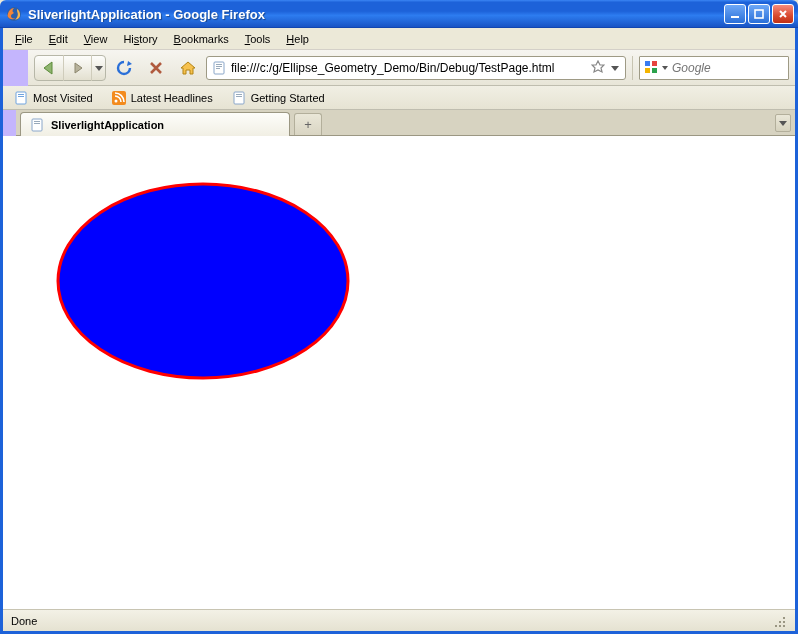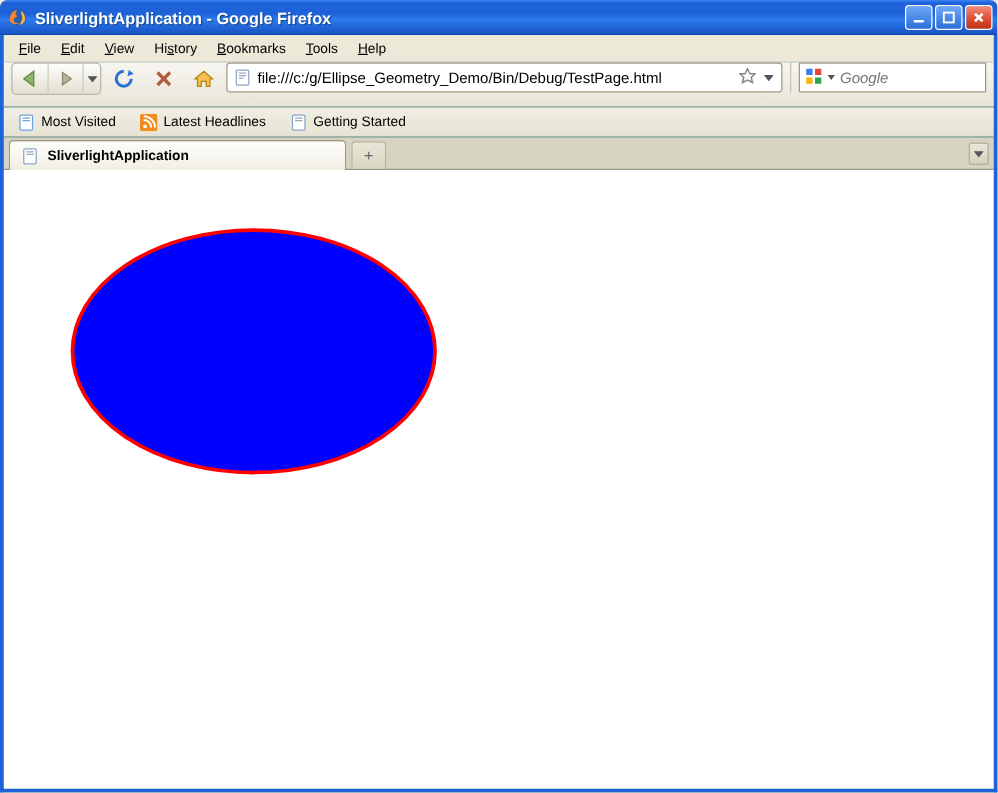--- a/index.html
+++ b/index.html
@@ -17,29 +17,29 @@
   }
   .titlebar .app-icon { width:16px; height:16px; margin-right:6px; display:inline-flex; align-items:center; justify-content:center; }
   .titlebar .title { flex:1; text-shadow:1px 1px 1px rgba(0,0,0,0.4); white-space:nowrap; overflow:hidden; }
   .win-btns { display:flex; gap:2px; }
   .win-btn { width:22px; height:20px; border:1px solid #fff; border-radius:3px; display:flex; align-items:center; justify-content:center; cursor:pointer; }
   .win-btn.min, .win-btn.max { background:linear-gradient(to bottom,#6ea8f7,#2a6fd8); }
   .win-btn.close { background:linear-gradient(to bottom,#f68b7d,#d94a2f 60%,#c03016); }
   .win-btn svg { pointer-events:none; }
 
   
-  .client-frame { border-left:3px solid #1d62d9; border-right:3px solid #1d62d9; border-bottom:3px solid #1d62d9; height:calc(634px - 28px); background:#0f766e; display:flex; flex-direction:column; }
+  .client-frame { border-left:3px solid #1d62d9; border-right:3px solid #1d62d9; border-bottom:3px solid #1d62d9; height:calc(634px - 28px); background:#c4b5fd; display:flex; flex-direction:column; }
 
   
   .menubar { height:22px; background:#ece9d8; display:flex; align-items:center; padding:0 4px; border-bottom:1px solid #d4d0c8; }
   .menubar .menu-item { padding:2px 8px; cursor:default; color:#000; }
   .menubar .menu-item .ul { text-decoration:underline; }
 
   
-  .navbar { height:36px; background:linear-gradient(to bottom,#f6f5f0,#e8e5d8); border-bottom:1px solid #bfbdaf; display:flex; align-items:flex-start; padding:0 6px; gap:4px; }
+  .navbar { height:36px; background:linear-gradient(to bottom,#f6f5f0,#e8e5d8); border-bottom:1px solid #bfbdaf; display:flex; align-items:center; padding:0 6px; gap:4px;margin-left:25px; }
   .nav-pill { display:flex; align-items:center; border:1px solid #b7b7a8; border-radius:4px; background:linear-gradient(to bottom,#fdfdfb,#e3e0d0); height:26px; }
   .nav-pill .nav-btn { width:28px; height:26px; display:flex; align-items:center; justify-content:center; cursor:pointer; }
   .nav-pill .nav-btn + .nav-btn { border-left:1px solid #cfccbb; }
   .nav-btn svg, .tb-btn svg { pointer-events:none; }
   .nav-pill .dd { width:14px; display:flex; align-items:center; justify-content:center; border-left:1px solid #cfccbb; height:26px; cursor:pointer; }
 
   .tb-btn { width:28px; height:26px; display:flex; align-items:center; justify-content:center; cursor:pointer; border-radius:3px; }
 
   .urlbar { flex:1; height:24px; background:#fff; border:1px solid #9e9a85; border-radius:3px; display:flex; align-items:center; padding:0 4px; gap:4px; }
   .urlbar .favicon { width:16px; height:16px; display:flex; align-items:center; justify-content:center; }
@@ -52,21 +52,21 @@
   .searchbar .dd-small { width:12px; cursor:pointer; display:flex; align-items:center; justify-content:center; }
 
   .sep-v { width:1px; height:24px; background:#c8c4b2; margin:0 2px; }
 
   
   .bmbar { height:24px; background:linear-gradient(to bottom,#f1efe4,#e6e3d3); border-bottom:1px solid #bfbdaf; display:flex; align-items:center; padding:0 6px; gap:10px;text-align:right; }
   .bm-item { display:flex; align-items:center; gap:4px; cursor:pointer; padding:2px 4px; border-radius:2px; }
   .bm-item .bm-ico { width:16px; height:16px; display:flex; align-items:center; justify-content:center; }
 
   
-  .tabstrip { height:26px; background:#d7d3c1; border-bottom:1px solid #9b9783; display:flex; align-items:flex-end; padding:0 4px; gap:0; position:relative; }
+  .tabstrip { height:26px; background:#d7d3c1; border-bottom:1px solid #9b9783; display:flex; align-items:flex-end; padding:0 4px; gap:0; position:relative;margin-left:13px; }
   .tab { height:24px; min-width:180px; max-width:270px; background:linear-gradient(to bottom,#fdfdfa,#f1efe4); border:1px solid #9b9783; border-bottom:none; border-top-left-radius:4px; border-top-right-radius:4px; display:flex; align-items:center; gap:6px; padding:0 10px 0 8px; position:relative; bottom:-1px; cursor:default; }
   .tab .favicon { width:16px; height:16px; display:flex; align-items:center; justify-content:center; }
   .tab .label { font-weight:bold; white-space:nowrap; overflow:hidden; text-overflow:ellipsis; }
   .newtab { width:28px; height:22px; background:linear-gradient(to bottom,#eae7d8,#d9d5c3); border:1px solid #b3af9b; border-bottom:none; border-top-left-radius:3px; border-top-right-radius:3px; display:flex; align-items:center; justify-content:center; margin-left:4px; cursor:pointer; position:relative; bottom:0px; }
   .tab-overflow { position:absolute; right:4px; top:4px; width:16px; height:18px; background:linear-gradient(to bottom,#eae7d8,#d6d2be); border:1px solid #b3af9b; border-radius:2px; display:flex; align-items:center; justify-content:center; cursor:pointer; }
 
   
   .content { flex:1; background:#fff; position:relative; overflow:hidden; }
   .content svg.canvas { position:absolute; top:0; left:0; }
 
@@ -251,13 +251,26 @@
         </svg>
     </div>
   </div>
 
   <div class="content">
     <svg class="canvas" width="790" height="470">
       <ellipse id="ellipse" cx="200" cy="145" rx="145" ry="97" fill="#0000FF" stroke="#FF0000" stroke-width="3"></ellipse>
     </svg>
   </div>
 
+  <div class="statusbar">
+    <span class="status-left">Done</span>
+    <svg class="resize-grip" width="14" height="14" viewBox="0 0 14 14">
+      <g fill="#9a9683">
+        <rect x="10" y="2" width="2" height="2"></rect>
+          <rect x="10" y="6" width="2" height="2"></rect>
+          <rect x="10" y="10" width="2" height="2"></rect>
+        <rect x="6" y="6" width="2" height="2"></rect>
+          <rect x="6" y="10" width="2" height="2"></rect>
+        <rect x="2" y="10" width="2" height="2"></rect>
+      </g>
+    </svg>
+  </div>
 </div>
 
 </body></html>

